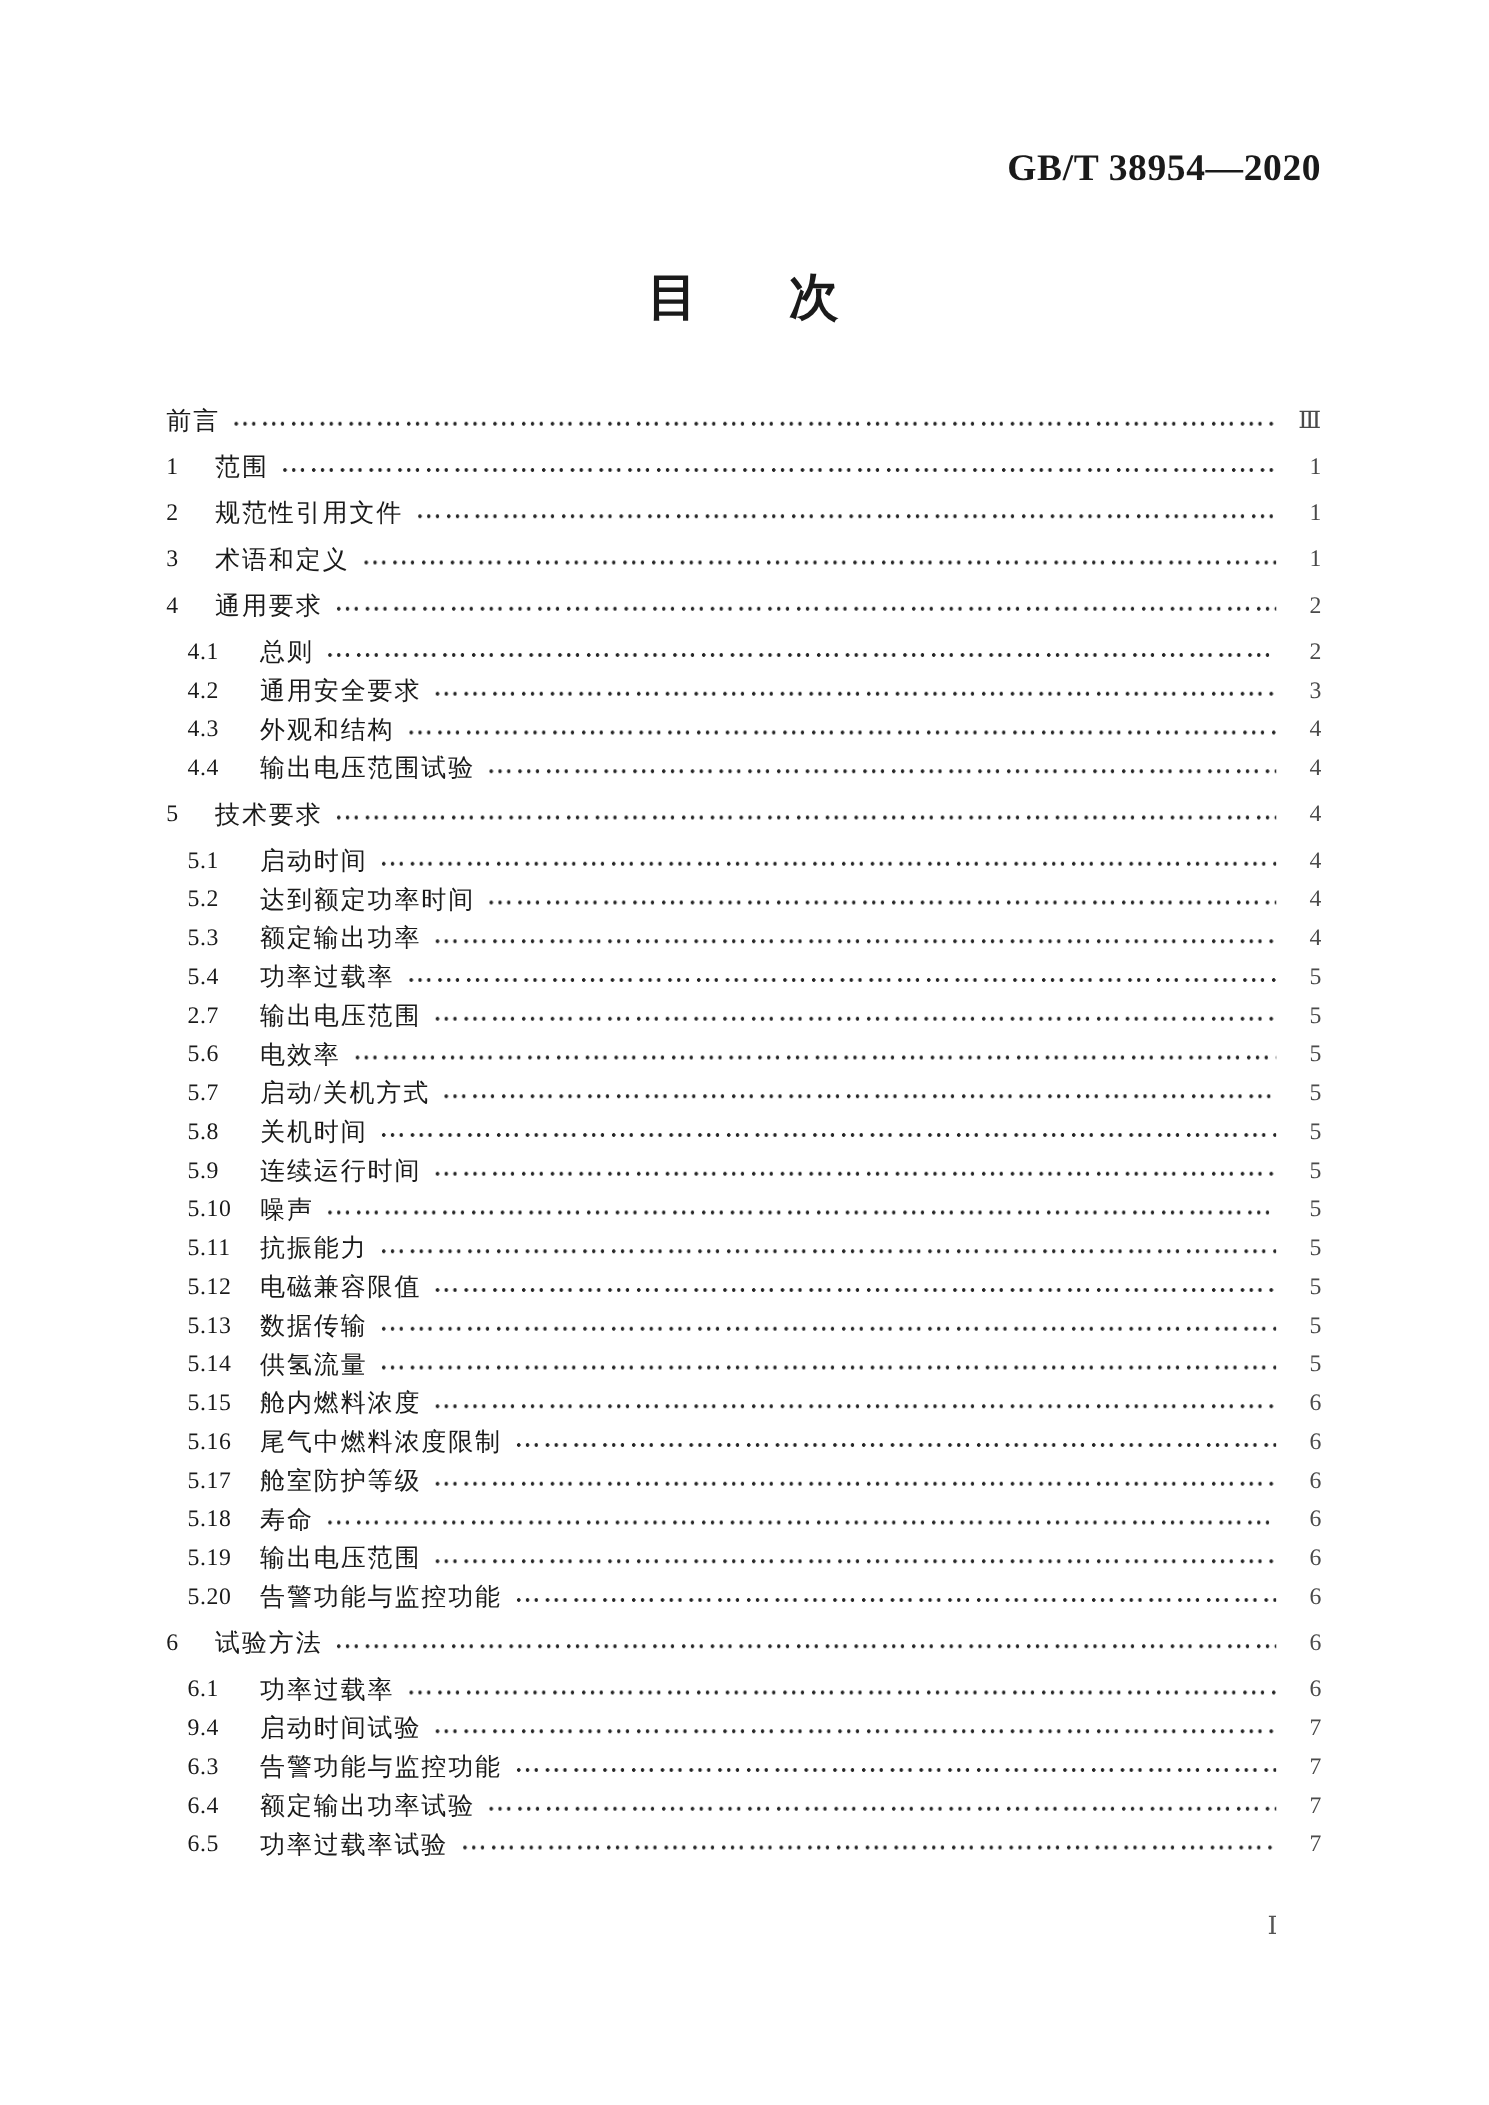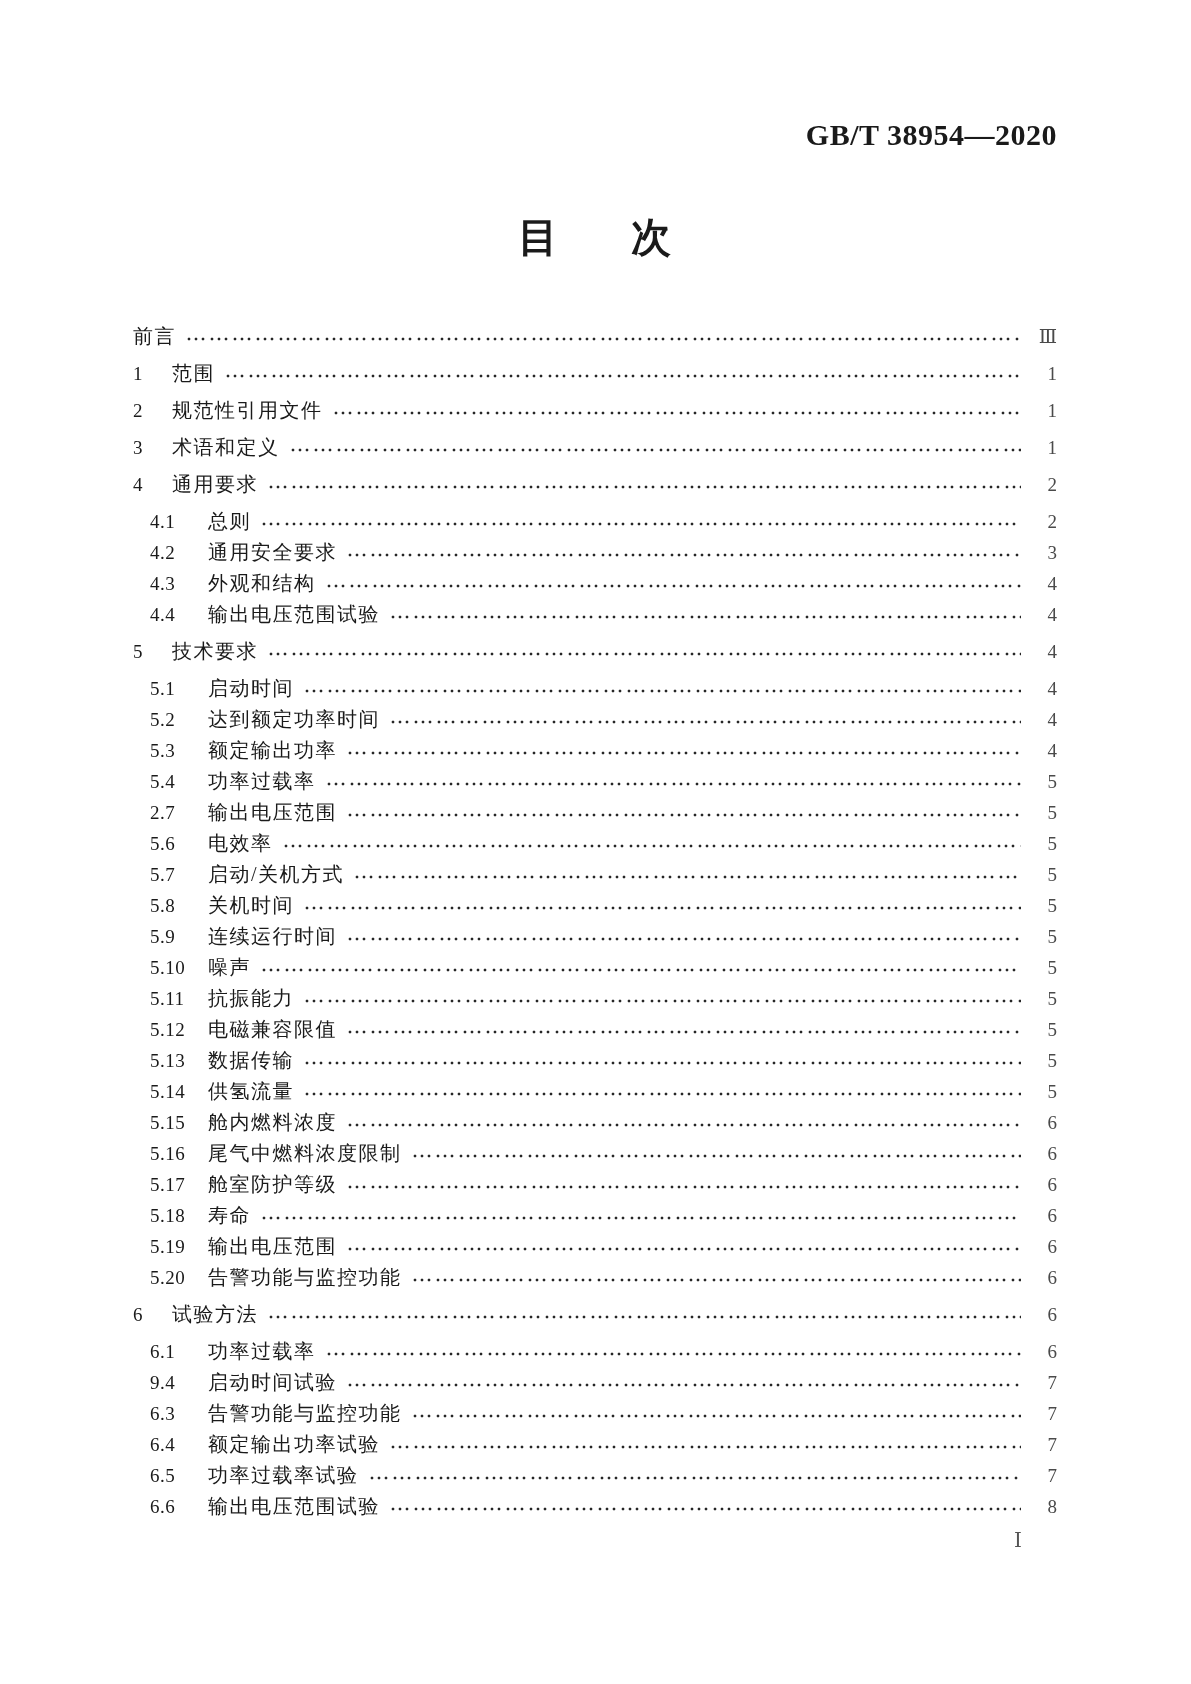--- a/index.html
+++ b/index.html
@@ -309,21 +309,15 @@
     <span class="label">额定输出功率试验</span>
     <span class="dots"></span>
     <span class="page">7</span>
   </div>
     <div class="toc-row level-1">
     <span class="num">6.5</span>
     <span class="label">功率过载率试验</span>
     <span class="dots"></span>
     <span class="page">7</span>
   </div>
-    <div class="toc-row level-1">
-    <span class="num">6.6</span>
-    <span class="label">输出电压范围试验</span>
-    <span class="dots"></span>
-    <span class="page">8</span>
-  </div>
   </div>
 
 <div class="doc-footer">Ⅰ</div>
 
 </body></html>

